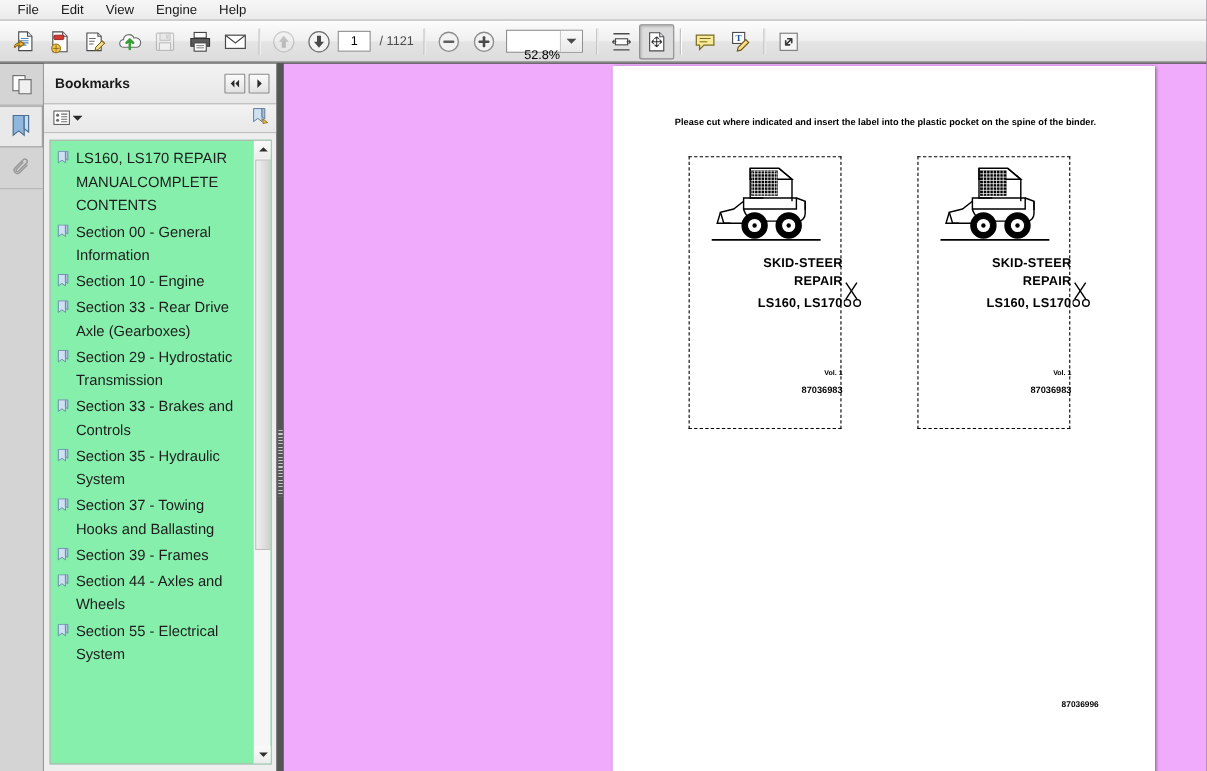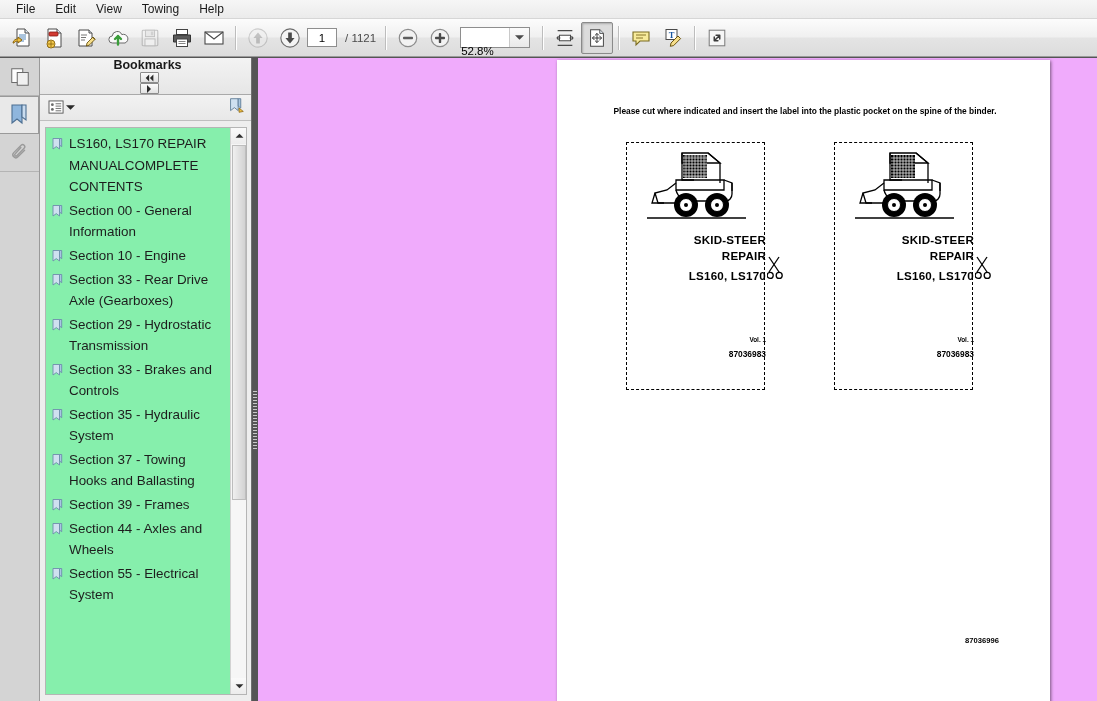--- a/index.html
+++ b/index.html
@@ -42,21 +42,21 @@
     width:30px;height:19px;border:1px solid #8e8e8e;background:#fff;
     font-size:11.5px;text-align:center;line-height:19px;color:#000;margin:0 1px;
     box-sizing:border-box;
   }
   .pagetotal{font-size:11.5px;color:#4a4a4a;margin:0 4px 0 7px;white-space:nowrap;}
   .zoombox{
     height:21px;border:1px solid #8e8e8e;background:#fff;display:flex;align-items:center;
     margin-left:4px;box-sizing:border-box;
   }
   .zoomval{
-    width:48px;text-align:left;font-size:11.5px;color:#000;line-height:19px;margin-top:28px;
+    width:48px;text-align:right;font-size:11.5px;color:#000;line-height:19px;margin-top:28px;
   }
   .zoomarrow{
     width:19px;height:19px;border-left:1px solid #c9c9c9;display:flex;
     align-items:center;justify-content:center;background:linear-gradient(#fbfbfb,#e9e9e9);
   }
 
   
   .rail{
     position:absolute;left:0;top:58px;width:40px;height:643px;
     background:#d4d4d4;border-right:1px solid #9a9a9a;box-sizing:border-box;
@@ -68,21 +68,21 @@
   .railbtn.active{background:#e9e9e9;border:1px solid #9a9a9a;border-left:none;}
 
   
   .bmpanel{
     position:absolute;left:40px;top:58px;width:212px;height:643px;
     background:#eeeeee;box-sizing:border-box;border-right:1px solid #6f6f6f;
   }
   .bmhead{
     height:37px;background:linear-gradient(#f3f3f3,#e6e6e6);
     border-bottom:1px solid #a9a9a9;display:flex;align-items:center;
-    padding:0 6px 0 10px;box-sizing:border-box;flex-direction:column;
+    padding:0 6px 0 10px;box-sizing:border-box;
   }
   .bmtitle{font-size:12.5px;font-weight:bold;color:#1a1a1a;flex:1;}
   .navsq{
     width:17px;height:16px;border:1px solid #8c8c8c;background:linear-gradient(#fbfbfb,#e2e2e2);
     display:flex;align-items:center;justify-content:center;margin-left:3px;border-radius:1px;
   }
   .bmtools{
     height:26px;background:linear-gradient(#f2f2f2,#e8e8e8);
     border-bottom:1px solid #bfbfbf;display:flex;align-items:center;
     padding:0 6px 0 8px;box-sizing:border-box;
@@ -169,21 +169,21 @@
 </style>
 </head>
 <body>
 
 <div id="app">
 
   <div class="menubar">
     <div class="menuitem">File</div>
     <div class="menuitem">Edit</div>
     <div class="menuitem">View</div>
-    <div class="menuitem">Towing</div>
+    <div class="menuitem">Engine</div>
     <div class="menuitem">Help</div>
   </div>
 
   <div class="toolbar">
 
     <div class="tbtn">
       <svg width="24" height="24" viewBox="0 0 24 24">
         <path d="M7 3h8l4 4v13H7z" fill="#fff" stroke="#4a4a4a" stroke-width="1"></path>
         <path d="M15 3v4h4" fill="#dfe8f2" stroke="#4a4a4a" stroke-width="1"></path>
         <g stroke="#5588bb" stroke-width="1">

